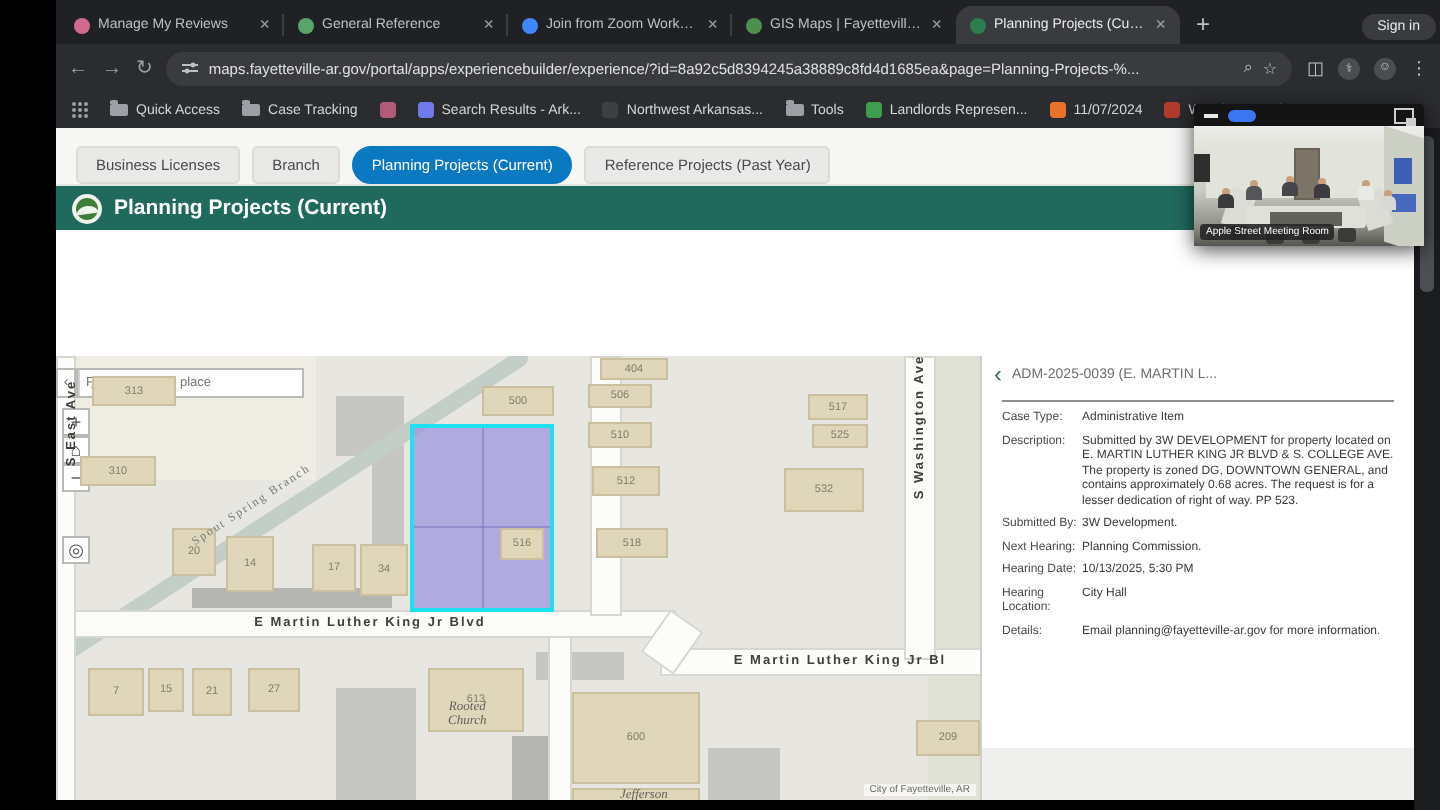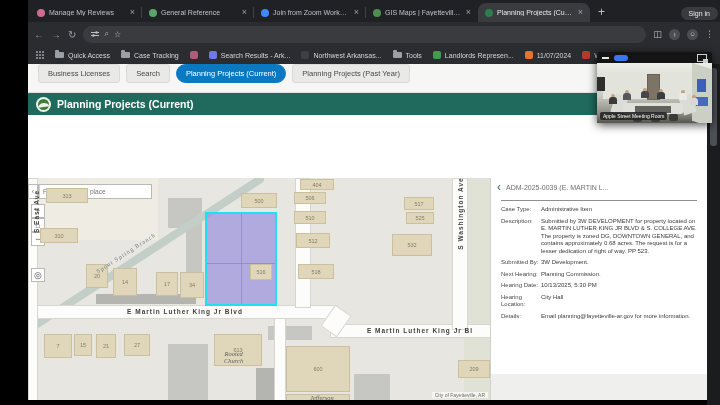--- a/index.html
+++ b/index.html
@@ -33,21 +33,21 @@
              padding:0 8px;border-bottom:1px solid #17171a;}
   .grid9{width:8px;height:8px;flex:0 0 auto;}
   .bm{display:flex;align-items:center;gap:4px;color:#d3d6da;font-size:7px;white-space:nowrap;}
   .folder{width:9px;height:6px;background:#9aa0a6;border-radius:1px;position:relative;flex:0 0 auto;}
   .folder::before{content:"";position:absolute;left:0;top:-2px;width:4px;height:2px;background:#9aa0a6;border-radius:1px 1px 0 0;}
   .dot{width:8px;height:8px;border-radius:2px;flex:0 0 auto;}
   
   .app{position:absolute;top:64px;left:0;right:13px;bottom:0;background:#fff;overflow:hidden;}
   .pagescroll{position:absolute;top:64px;right:0;width:13px;bottom:0;background:#1b1c1e;}
   .pagescroll .thumb{margin:4px 3px 0;height:78px;background:#4c4f54;border-radius:3px;}
-  .apptabs{height:28px;background:#f6f6f5;display:flex;align-items:flex-start;gap:6px;padding-left:10px;
+  .apptabs{height:28px;background:#f6f6f5;display:flex;align-items:flex-end;gap:6px;padding-left:10px;
            border-bottom:1px solid #e3e3e1;}
   .apptab{font-size:7.5px;color:#4a4a4a;background:#e9e9e7;padding:4px 9px;border-radius:3px;
           border:1px solid #dadad8;white-space:nowrap;}
   .apptab.active{background:#0b79c2;color:#fff;border-color:#0b79c2;border-radius:13px;}
   .appheader{height:22px;background:#20695d;display:flex;align-items:center;gap:6px;padding-left:8px;}
   .citylogo{width:15px;height:15px;border-radius:50%;background:#eef3ec;position:relative;flex:0 0 auto;}
   .citylogo::before{content:"";position:absolute;inset:2px;border-radius:50%;background:#3f7d3a;}
   .citylogo::after{content:"";position:absolute;left:2px;top:6px;width:11px;height:4px;background:#eef3ec;
                    border-radius:50% 50% 0 0/100% 100% 0 0;transform:rotate(-8deg);}
   .apptitle{color:#fff;font-size:10.5px;font-weight:bold;}
@@ -162,20 +162,21 @@
     <span class="navic">←</span>
     <span class="navic">→</span>
     <span class="navic">↻</span>
     <div class="urlpill">
       <svg class="tuneic" viewBox="0 0 8 8">
         <line x1="0" y1="2.5" x2="8" y2="2.5" stroke="#bdc1c6" stroke-width="1"></line>
         <line x1="0" y1="5.5" x2="8" y2="5.5" stroke="#bdc1c6" stroke-width="1"></line>
         <circle cx="5.5" cy="2.5" r="1.2" fill="#bdc1c6"></circle>
           <circle cx="2.5" cy="5.5" r="1.2" fill="#bdc1c6"></circle>
       </svg>
+      <span class="urltext">maps.fayetteville-ar.gov/portal/apps/experiencebuilder/experience/?id=8a92c5d8394245a38889c8fd4d1685ea&amp;page=Planning-Projects-%...</span>
       <span class="pillic">⌕</span>
       <span class="pillic">☆</span>
     </div>
     <span class="baric">◫</span>
     <span class="circ">⚕</span>
     <span class="circ">☺</span>
     <span class="baric">⋮</span>
   </div>
 
   <div class="bookmarks">
@@ -227,23 +228,23 @@
         <span class="bm">
           <span class="dot" style="background: rgb(178, 59, 46);"></span>
           <span>WunderMap® | Inte...</span>
         </span>
       </span>
   </div>
 
   <div class="app">
     <div class="apptabs">
         <button class="apptab">Business Licenses</button>
-        <button class="apptab">Search</button>
+        <button class="apptab">Branch</button>
         <button class="apptab active">Planning Projects (Current)</button>
-        <button class="apptab">Planning Projects (Past Year)</button>
+        <button class="apptab">Reference Projects (Past Year)</button>
       </div>
     <div class="appheader">
       <span class="citylogo"></span>
       <span class="apptitle">Planning Projects (Current)</span>
     </div>
 
     <div class="main">
 
       <div class="map">
 

